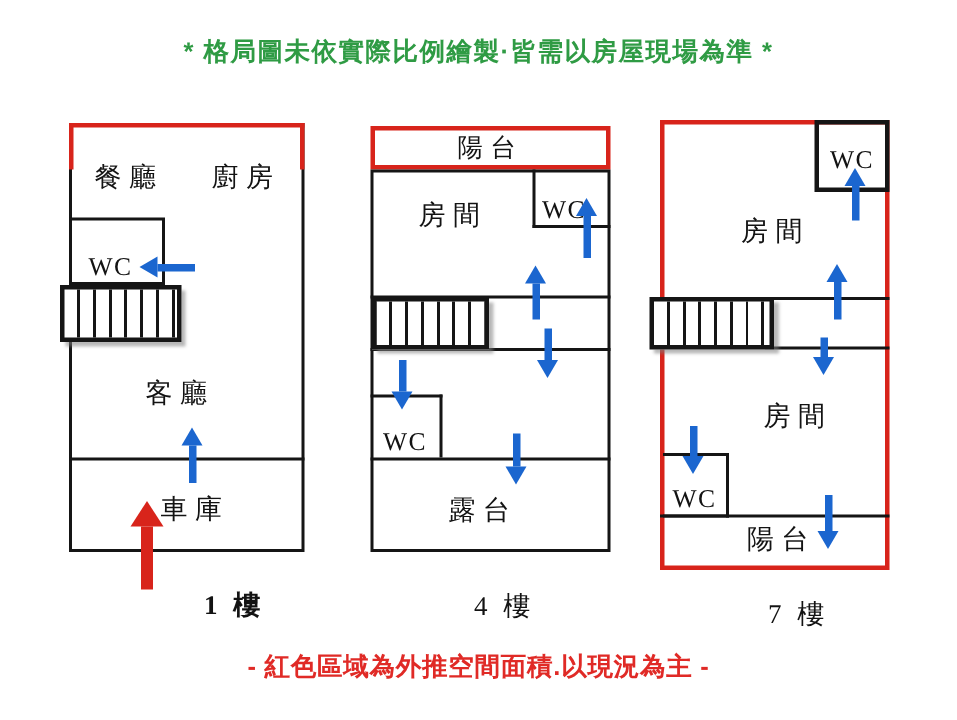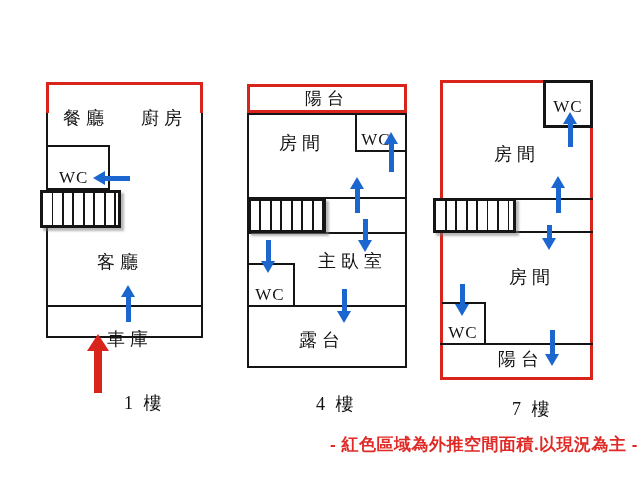--- a/index.html
+++ b/index.html
@@ -13,21 +13,21 @@
   .canvas{
     position:relative;width:638px;height:480px;background:#ffffff;overflow:hidden;
     font-family:"Liberation Serif","DejaVu Serif",serif;
   }
   .note-top{
     position:absolute;left:0;right:0;top:23px;text-align:center;
     font:bold 17px "Liberation Sans","DejaVu Sans",sans-serif;
     color:var(--green);letter-spacing:1px;
   }
   .note-bottom{
-    position:absolute;left:0;right:0;top:433px;text-align:right;
+    position:absolute;left:0;right:0;top:433px;text-align:center;
     font:bold 17px "Liberation Sans","DejaVu Sans",sans-serif;
     color:var(--red-text);letter-spacing:0.5px;
   }
   .plan{position:absolute;text-decoration:underline;}
   .wall-outline{position:absolute;inset:0;border:2px solid var(--wall);}
   .red-outline{position:absolute;inset:0;border:3px solid var(--red);}
   .red-cap{position:absolute;left:0;right:0;top:0;height:28px;border:3px solid var(--red);border-bottom:none;}
   .red-box{position:absolute;border:3px solid var(--red);display:flex;align-items:center;justify-content:center;box-sizing:border-box;}
   .room-box{position:absolute;border:2px solid var(--wall);display:flex;align-items:flex-end;justify-content:center;box-sizing:border-box;background:transparent;}
   .hline{position:absolute;height:2px;background:var(--wall);}
@@ -49,22 +49,23 @@
   .head-left{width:0;height:0;border-top:7px solid transparent;border-bottom:7px solid transparent;border-right:12px solid currentColor;}
   .arrow.entry{color:var(--red);}
   .arrow.entry .shaft{width:8px;}
   .arrow.entry .head-up{border-left-width:11px;border-right-width:11px;border-bottom-width:17px;}
 </style>
 </head>
 <body>
 
 <div class="canvas">
 
+  <div class="note-top">* 格局圖未依實際比例繪製·皆需以房屋現場為準 *</div>
 
-  <div class="plan" style="left:46px;top:82px;width:157px;height:256px;">
+  <div class="plan" style="left:46px;top:82px;width:157px;height:286px;">
     <div class="wall-outline"></div>
     <div class="red-cap"></div>
     <span class="rlabel" style="left:17px;top:25px;">餐廳</span>
     <span class="rlabel" style="left:95px;top:25px;">廚房</span>
     <div class="room-box" style="left:0;top:63px;width:64px;height:45px;justify-content:flex-start;padding-left:11px;">
       <span class="wc-label">WC</span>
     </div>
     <div class="stairs" style="left:-6px;top:108px;width:81px;height:38px;"></div>
     <div class="hline" style="left:0;right:0;top:223px;"></div>
     <span class="rlabel" style="left:51px;top:169px;">客廳</span>
@@ -93,21 +94,20 @@
     <div class="room-box" style="left:108px;top:29px;width:52px;height:39px;border-top:none;border-right:none;">
       <span class="wc-label" style="margin-right:12px;">WC</span>
     </div>
     <span class="rlabel" style="left:32px;top:48px;">房間</span>
     <div class="hline" style="left:0;right:0;top:113px;"></div>
     <div class="hline" style="left:0;right:0;top:148px;"></div>
     <div class="stairs" style="left:1px;top:114px;width:78px;height:35px;"></div>
     <div class="room-box" style="left:0;top:179px;width:48px;height:42px;border-left:none;border-bottom:none;">
       <span class="wc-label" style="margin-top:12px;">WC</span>
     </div>
-    <span class="rlabel" style="left:71px;top:166px;">主臥室</span>
     <div class="hline" style="left:0;right:0;top:221px;"></div>
     <span class="rlabel" style="left:52px;top:245px;">露台</span>
   </div>
 
   <div class="arrow v" style="left:384px;top:132px;width:14px;height:40px;">
     <span class="head-up"></span>
       <span class="shaft"></span>
   </div>
   <div class="arrow v" style="left:350px;top:177px;width:14px;height:36px;">
     <span class="head-up"></span>
@@ -157,19 +157,19 @@
   </div>
   <div class="arrow v" style="left:455px;top:284px;width:14px;height:32px;">
     <span class="shaft"></span>
       <span class="head-down"></span>
   </div>
   <div class="arrow v" style="left:545px;top:330px;width:14px;height:36px;">
     <span class="shaft"></span>
       <span class="head-down"></span>
   </div>
 
-  <span class="flabel" style="left:124px;top:391px;">1 樓</span>
+  <span class="flabel" style="left:136px;top:391px;font-weight:bold;">1 樓</span>
   <span class="flabel" style="left:316px;top:392px;">4 樓</span>
   <span class="flabel" style="left:512px;top:397px;">7 樓</span>
 
   <div class="note-bottom">- 紅色區域為外推空間面積.以現況為主 -</div>
 
 </div>
 
 </body></html>

